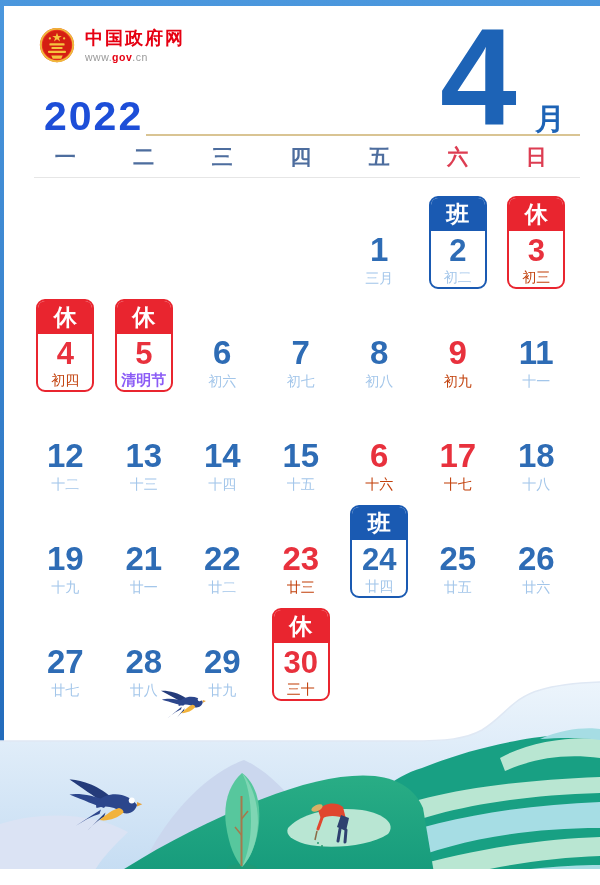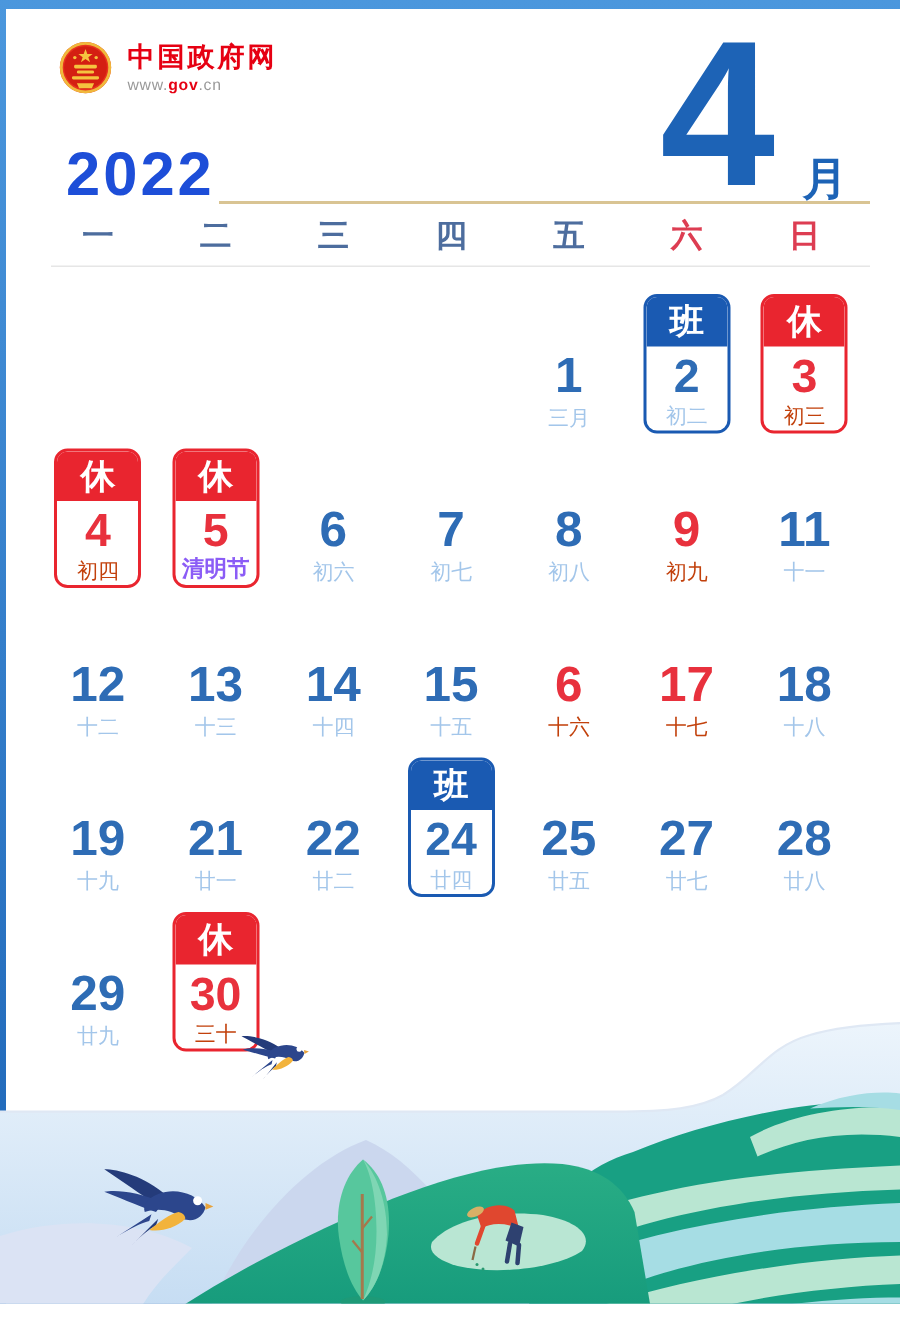--- a/index.html
+++ b/index.html
@@ -184,29 +184,37 @@
         </div>
         <div class="cell">
           <div class="num blue">21</div>
           <div class="lunar blue">廿一</div>
         </div>
         <div class="cell">
           <div class="num blue">22</div>
           <div class="lunar blue">廿二</div>
         </div>
         <div class="cell">
+          <div class="num red">23</div>
+          <div class="lunar red">廿三</div>
+        </div>
+        <div class="cell">
           <div class="badge b-blue">
             <div class="band">班</div>
             <div class="num blue">24</div>
             <div class="lunar blue">廿四</div>
           </div>
         </div>
         <div class="cell">
           <div class="num blue">25</div>
           <div class="lunar blue">廿五</div>
+        </div>
+        <div class="cell">
+          <div class="num blue">26</div>
+          <div class="lunar blue">廿六</div>
         </div>
         <div class="cell">
           <div class="num blue">27</div>
           <div class="lunar blue">廿七</div>
         </div>
         <div class="cell">
           <div class="num blue">28</div>
           <div class="lunar blue">廿八</div>
         </div>
         <div class="cell">

